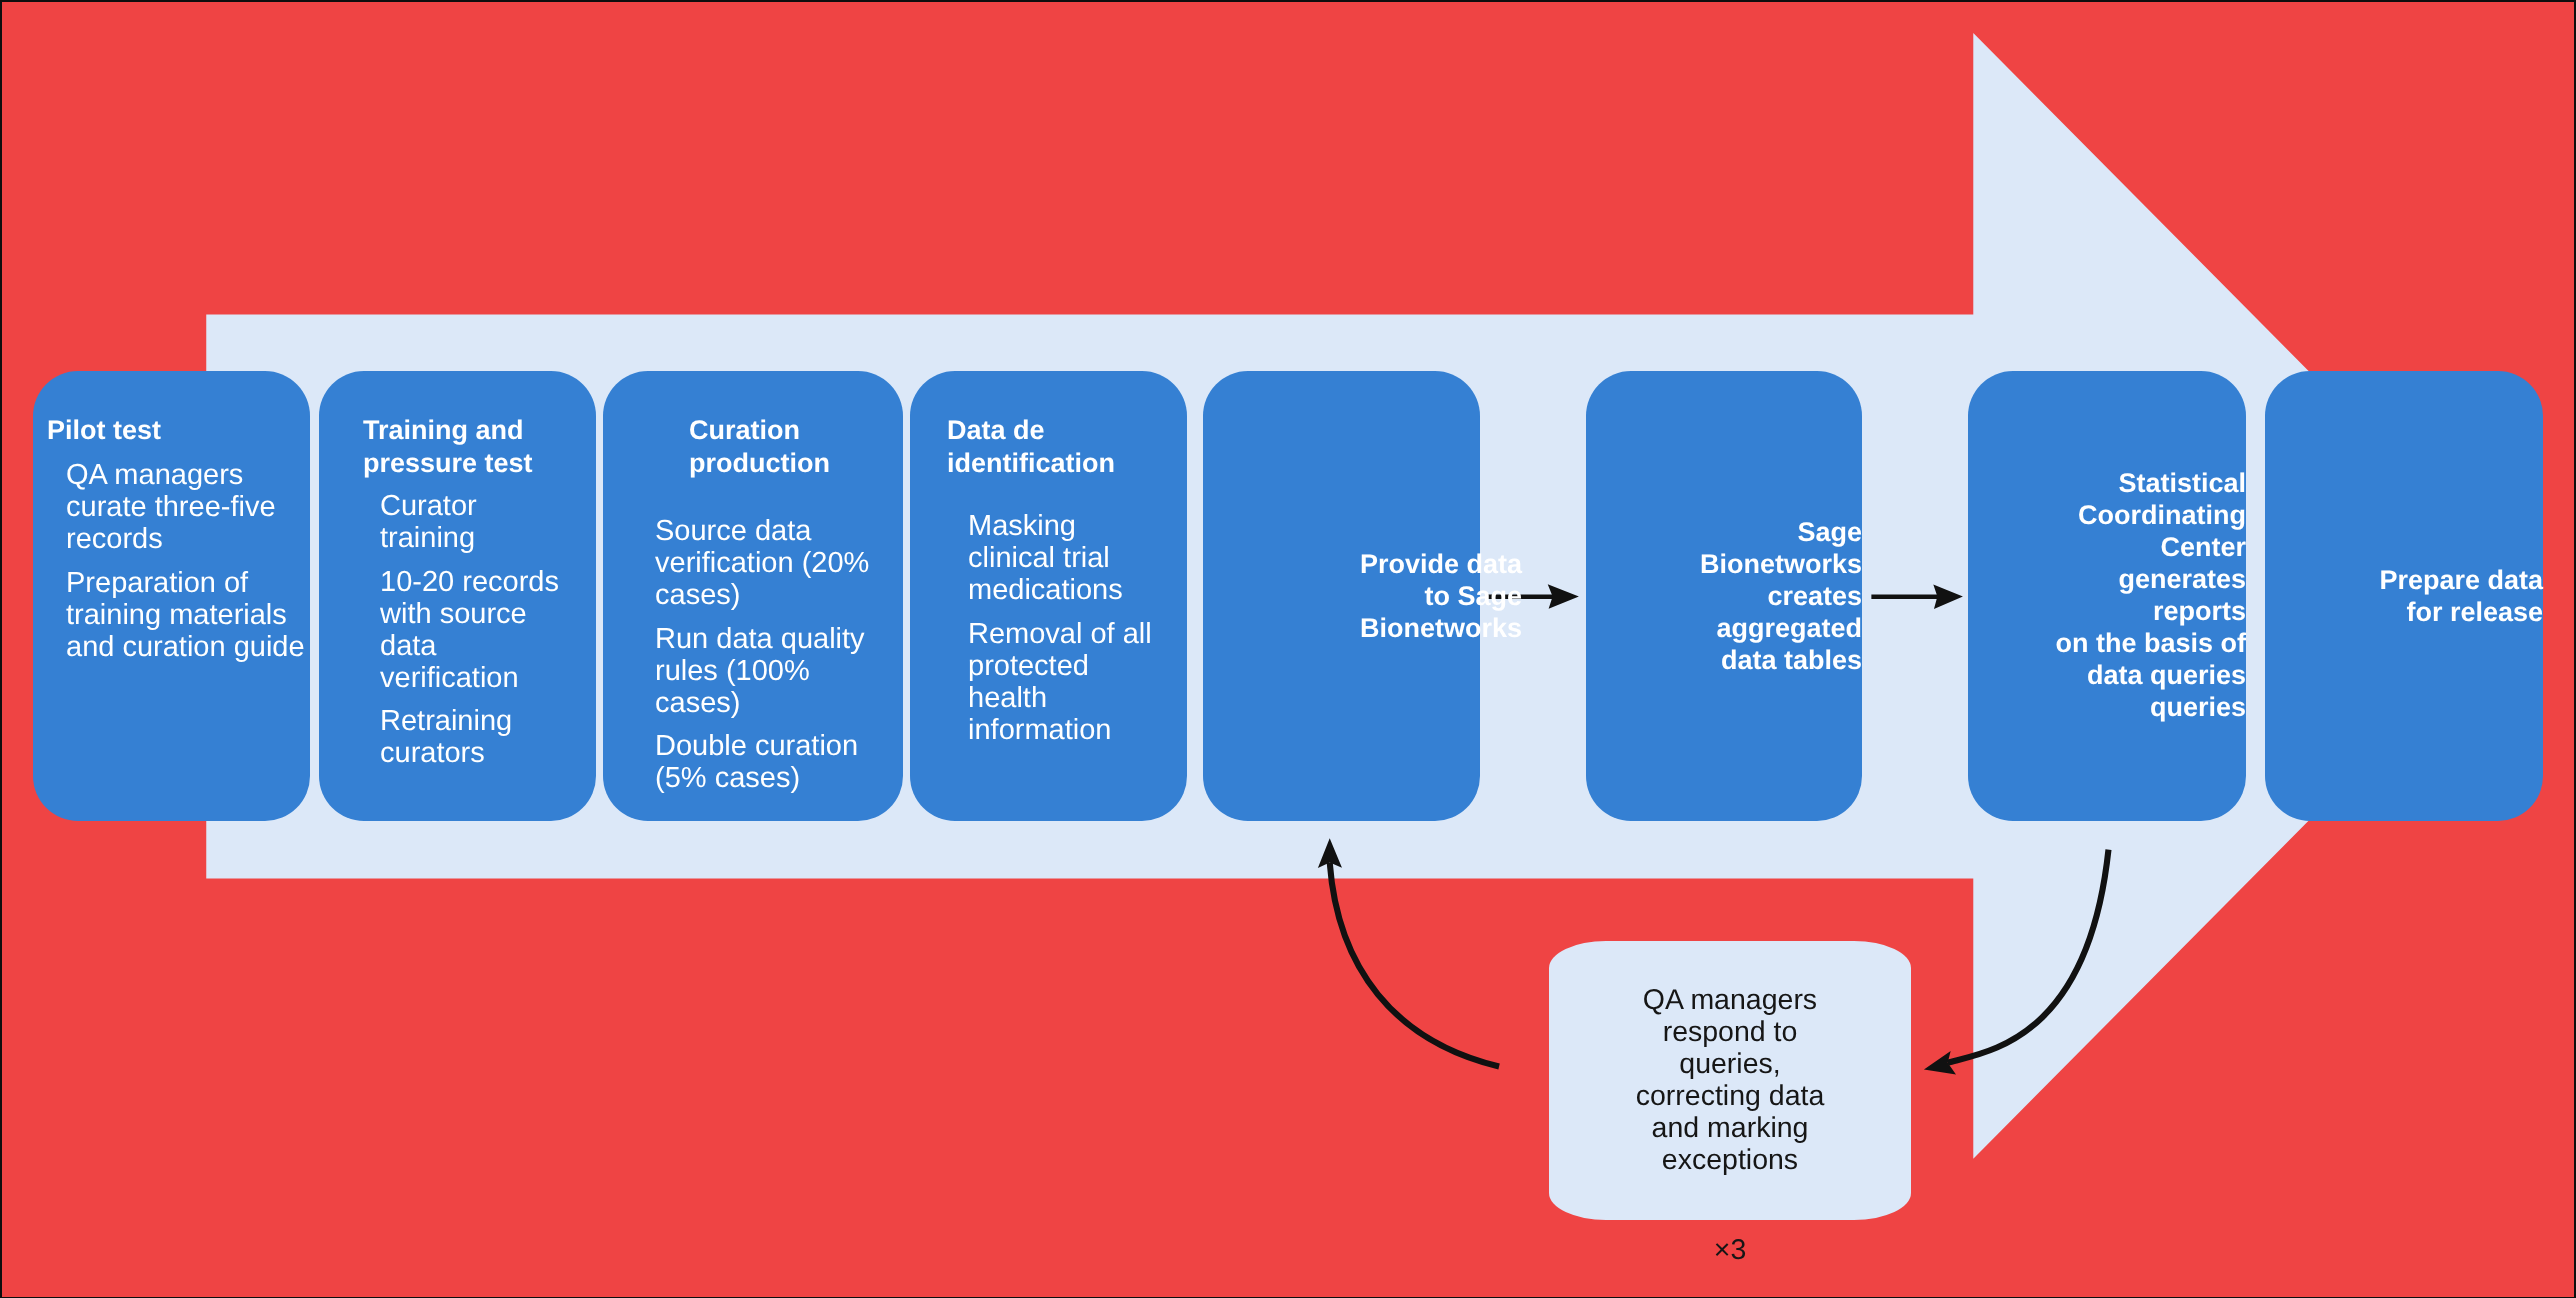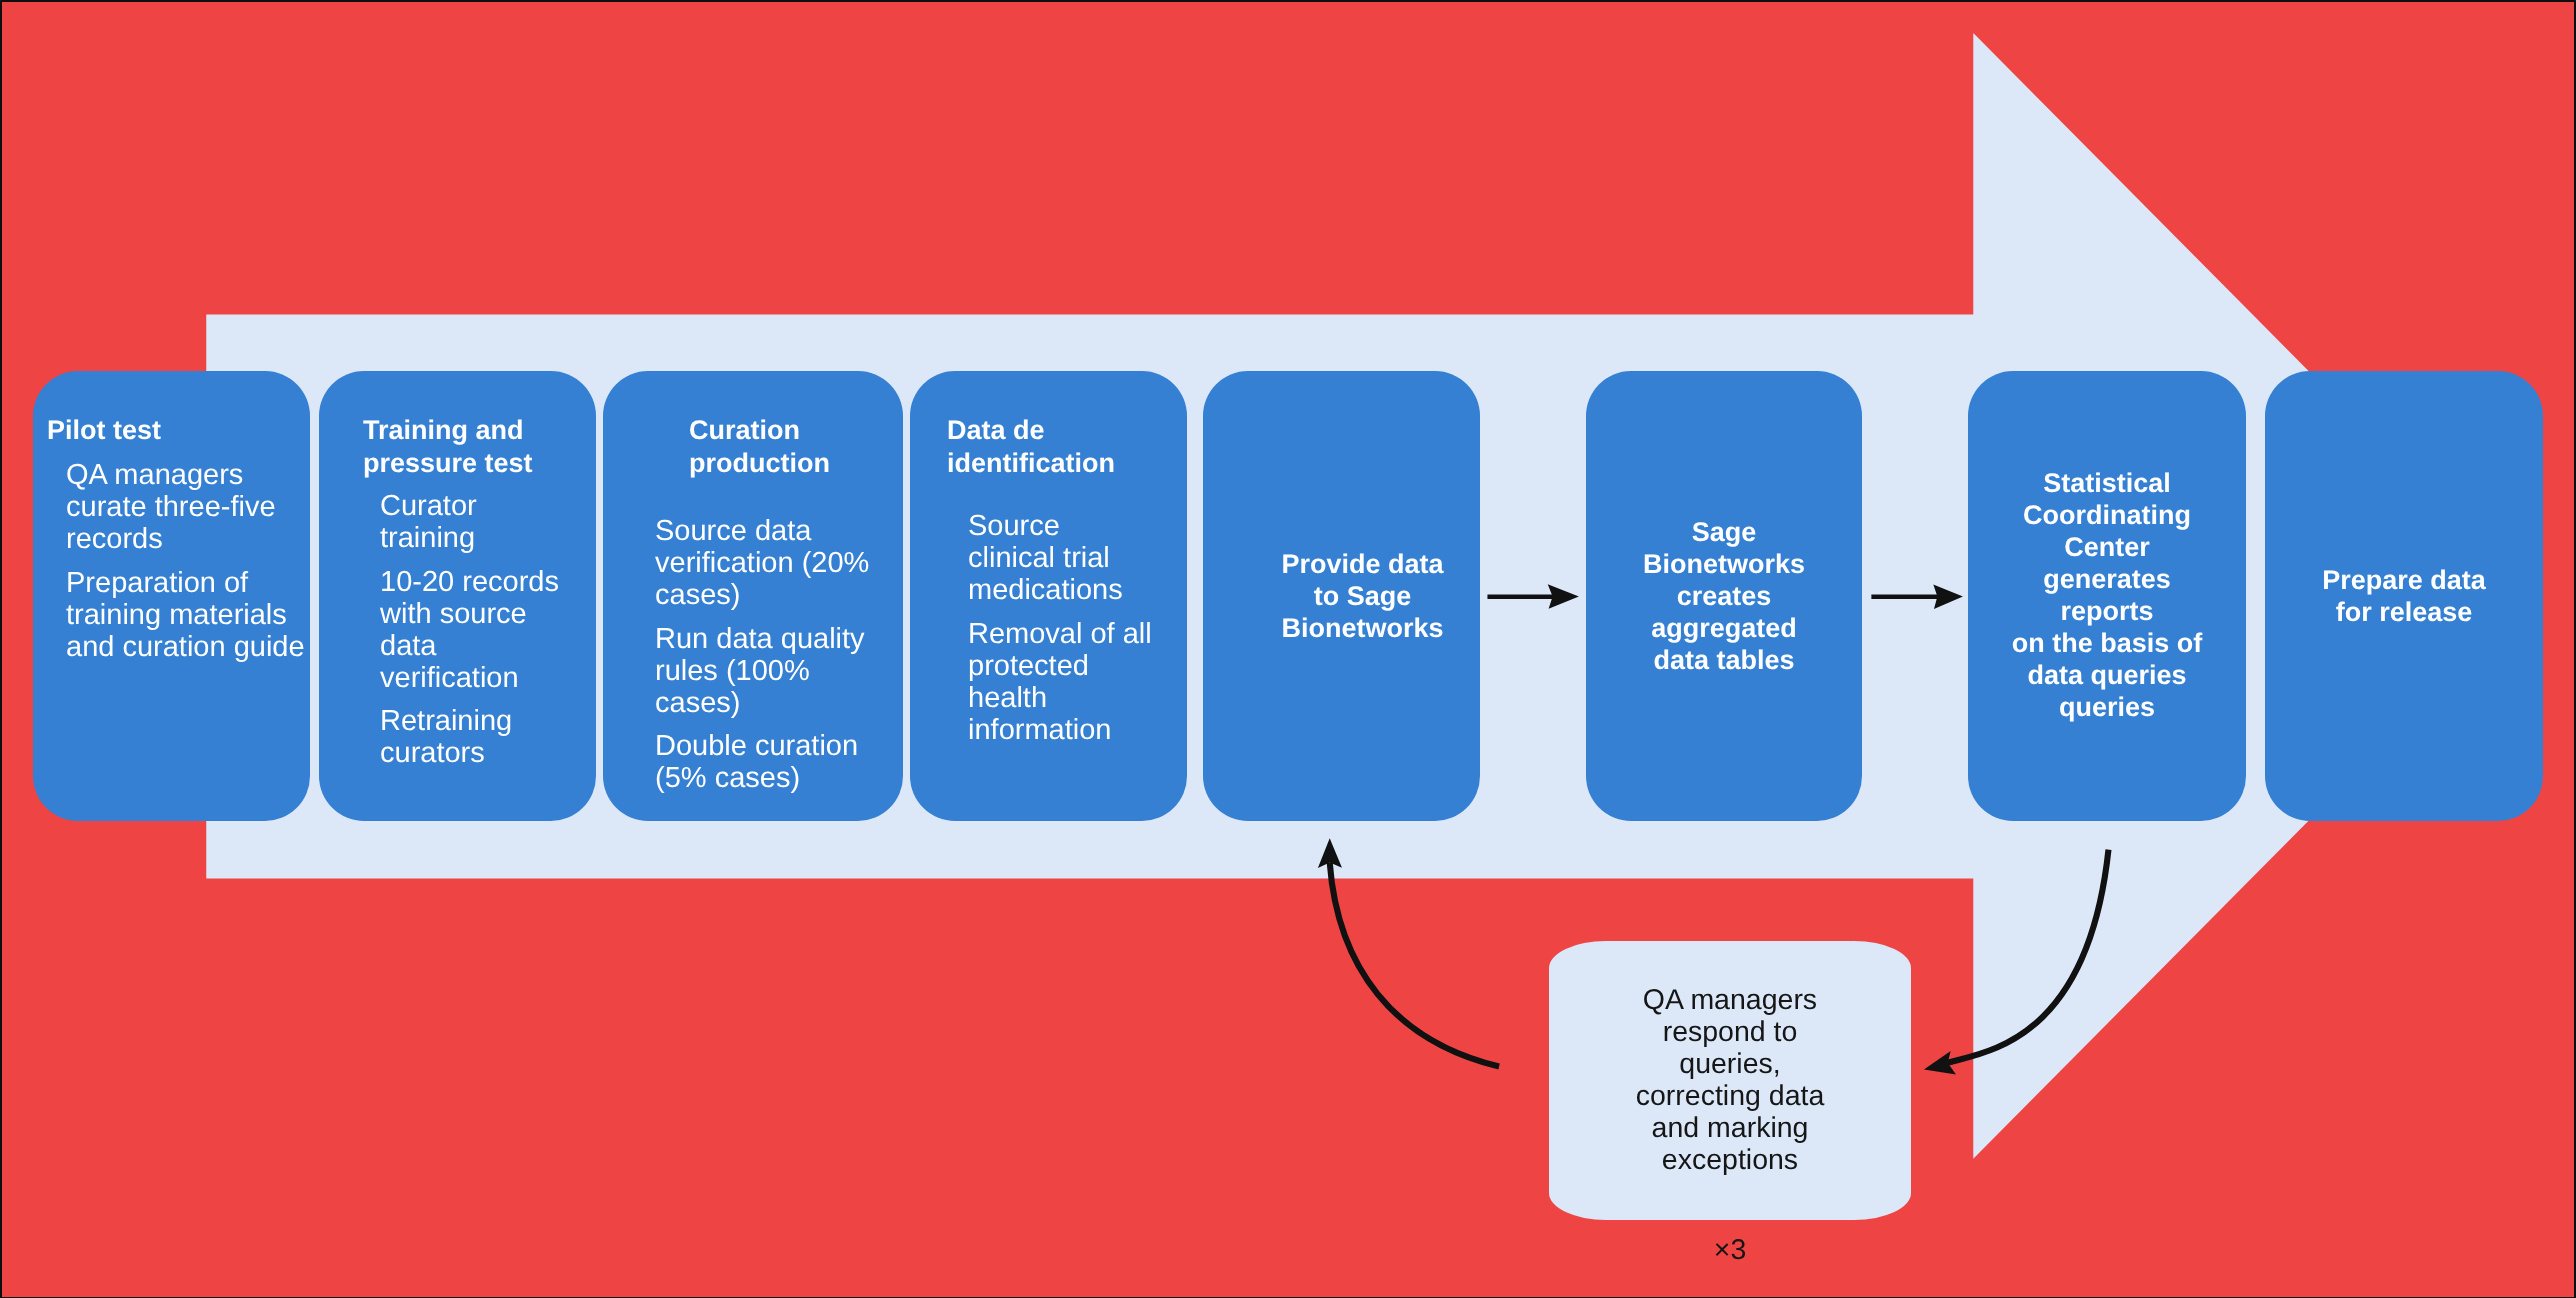--- a/index.html
+++ b/index.html
@@ -31,21 +31,21 @@
   }
   .note-card{
     position:absolute;
     background:#DCE8F8;
     border-radius:57px / 27px;
     z-index:3;
   }
   .txt{position:absolute;color:#ffffff;z-index:5;}
   .ttl{font-weight:bold;font-size:27px;line-height:33px;}
   .body{font-size:29px;line-height:32px;}
-  .ctr{font-weight:bold;font-size:27px;line-height:32px;text-align:center;}
+  .ctr{font-weight:bold;font-size:27px;line-height:32px;text-align:right;}
   .note-txt{position:absolute;color:#161616;font-size:28.5px;line-height:32px;text-align:center;z-index:5;}
   .repeat{position:absolute;color:#161616;font-size:28.5px;line-height:32px;text-align:center;z-index:5;}
   .para{margin:0;}
   .para + .para{margin-top:11.6px;}
 </style>
 </head>
 <body>
 
 <div id="page">
 
@@ -88,21 +88,21 @@
     <p class="para"><span>Source data</span><br><span>verification (20%</span><br><span>cases)</span></p>
     <p class="para"><span>Run data quality</span><br><span>rules (100%</span><br><span>cases)</span></p>
     <p class="para"><span>Double curation</span><br><span>(5% cases)</span></p>
   </div>
 
   <div class="txt ttl" style="left:947px;top:414px;width:251px;">
     <div>Data de</div>
     <div>identification</div>
   </div>
   <div class="txt body" style="left:968px;top:510px;width:231px;">
-    <p class="para"><span>Source</span><br><span>clinical trial</span><br><span>medications</span></p>
+    <p class="para"><span>Masking</span><br><span>clinical trial</span><br><span>medications</span></p>
     <p class="para"><span>Removal of all</span><br><span>protected</span><br><span>health</span><br><span>information</span></p>
   </div>
 
   <div class="txt ctr" style="left:1203px;top:548px;width:319px;">
     <div>Provide data</div>
     <div>to Sage</div>
     <div>Bionetworks</div>
   </div>
 
   <div class="txt ctr" style="left:1586px;top:516px;width:276px;">

